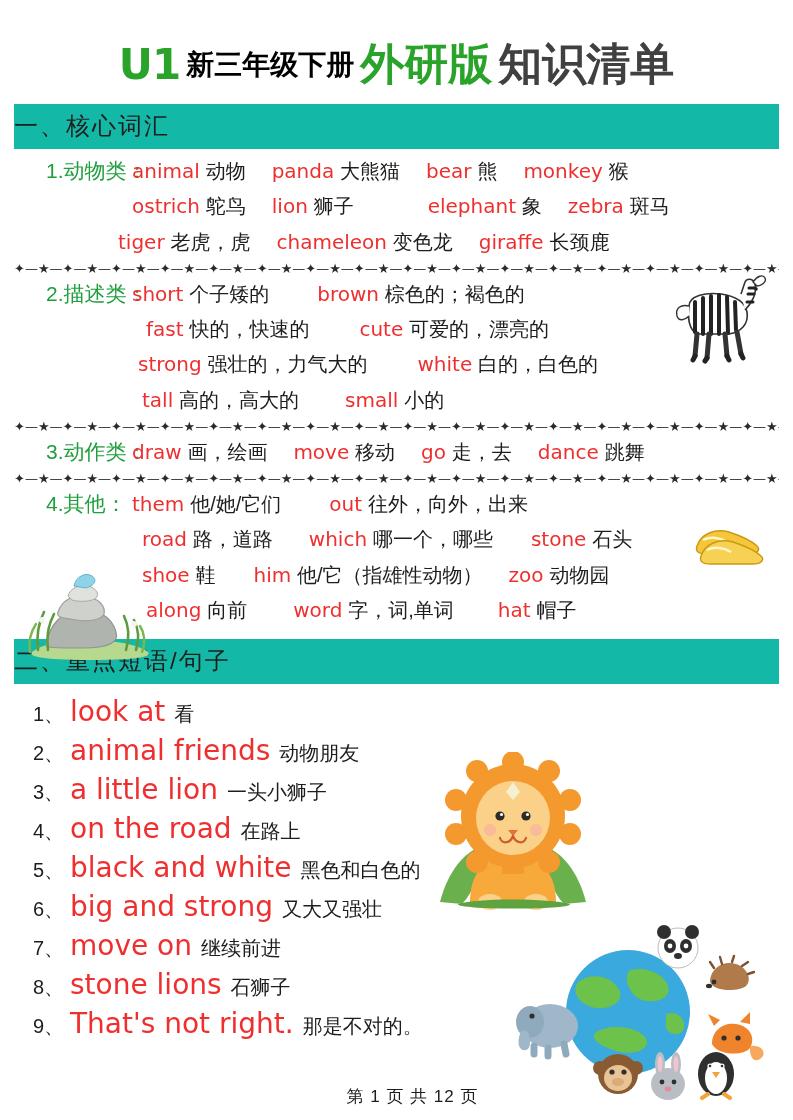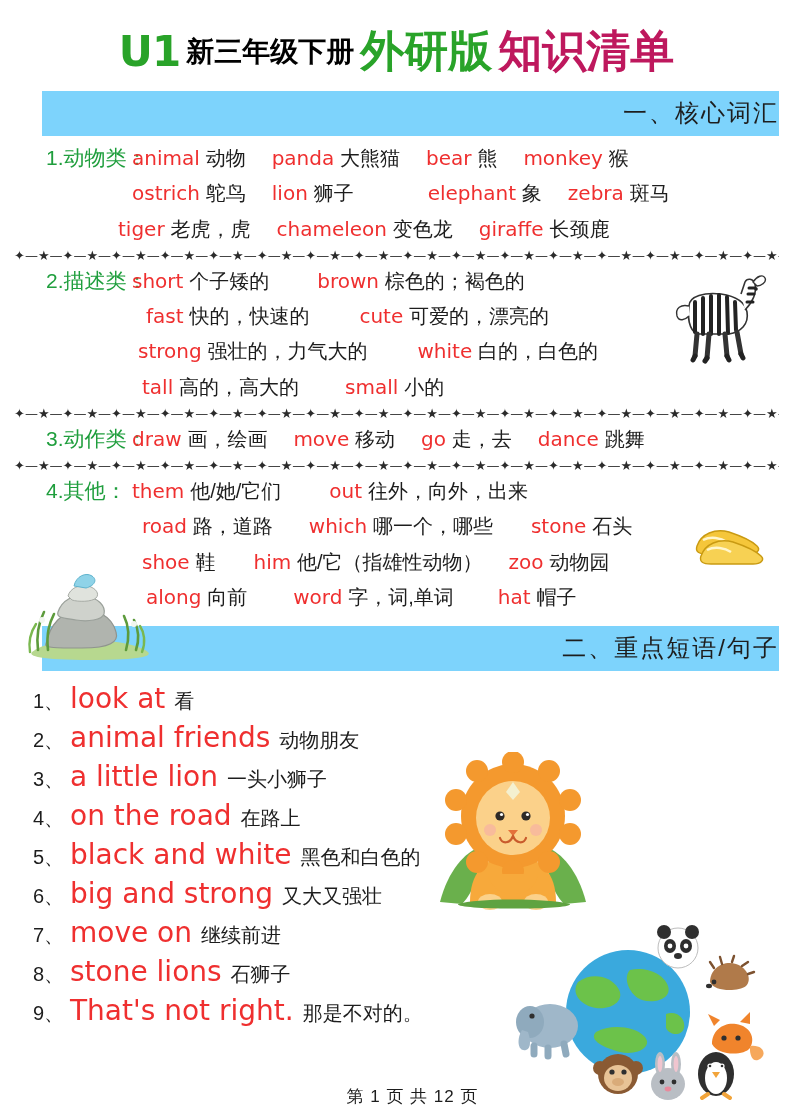--- a/index.html
+++ b/index.html
@@ -12,21 +12,21 @@
     background: #ffffff;
     font-family: "Liberation Sans", sans-serif;
     position: relative;
     overflow: hidden;
   }
   .page {
     width: 793px;
     height: 1120px;
     position: relative;
     box-sizing: border-box;
-    padding: 0 14px;
+    padding: 13px 14px;
   }
 
   
   .title-row {
     display: flex;
     align-items: center;
     justify-content: center;
     gap: 6px;
     padding-top: 22px;
     white-space: nowrap;
@@ -42,36 +42,35 @@
     color: #000000;
     font-size: 28px;
     font-weight: bold;
   }
   .t-green {
     color: #29a329;
     font-size: 44px;
     font-weight: bold;
   }
   .t-red {
-    color: #be185d;
+    color: #404040;
     font-size: 44px;
     font-weight: bold;
     text-align: right;
   }
 
   
   .banner {
-    background: #7dd3fc;
-    text-align: right;
+    background: #14b8a6;
+    text-align: left;
     font-size: 24px;
     color: #1d1d1d;
     padding: 6px 0 7px 0;
     letter-spacing: 2px;
     margin-top: 10px;
-    margin-left: 28px;
   }
   .banner.second {
     margin-top: 12px;
   }
 
   
   .vocab-block {
     position: relative;
     padding: 4px 0 0 0;
   }

